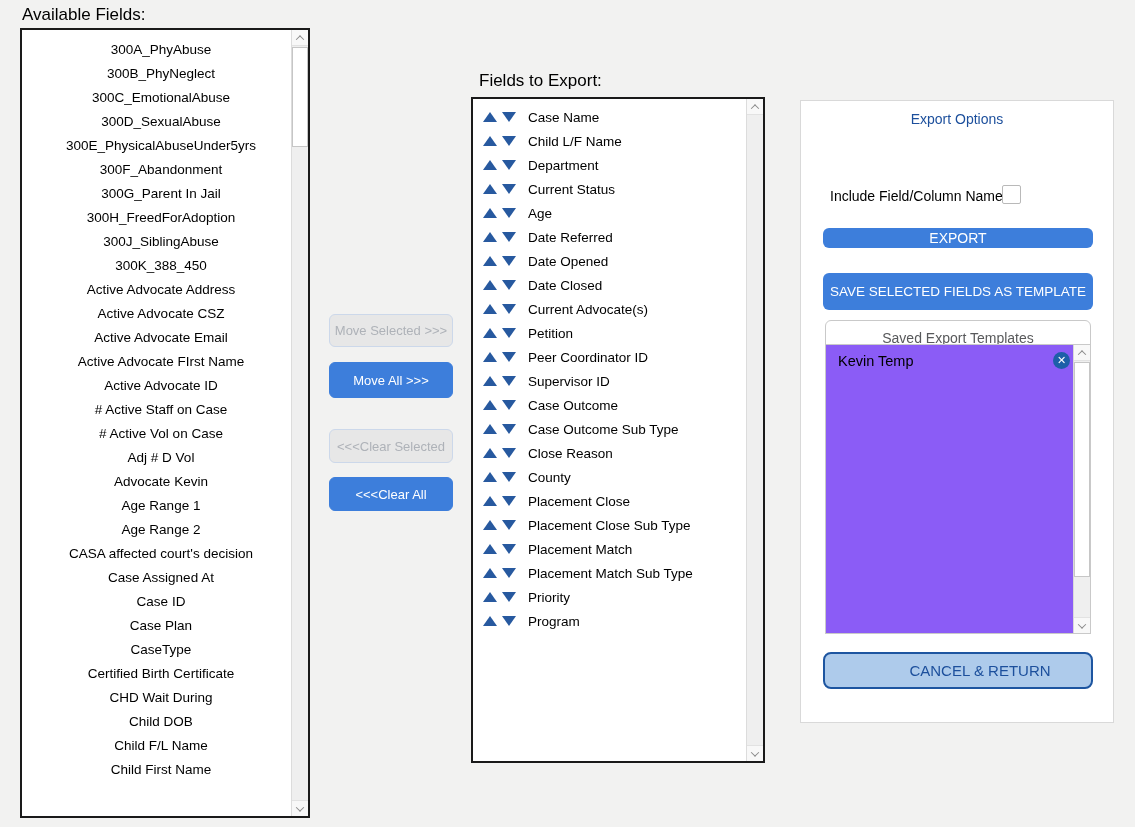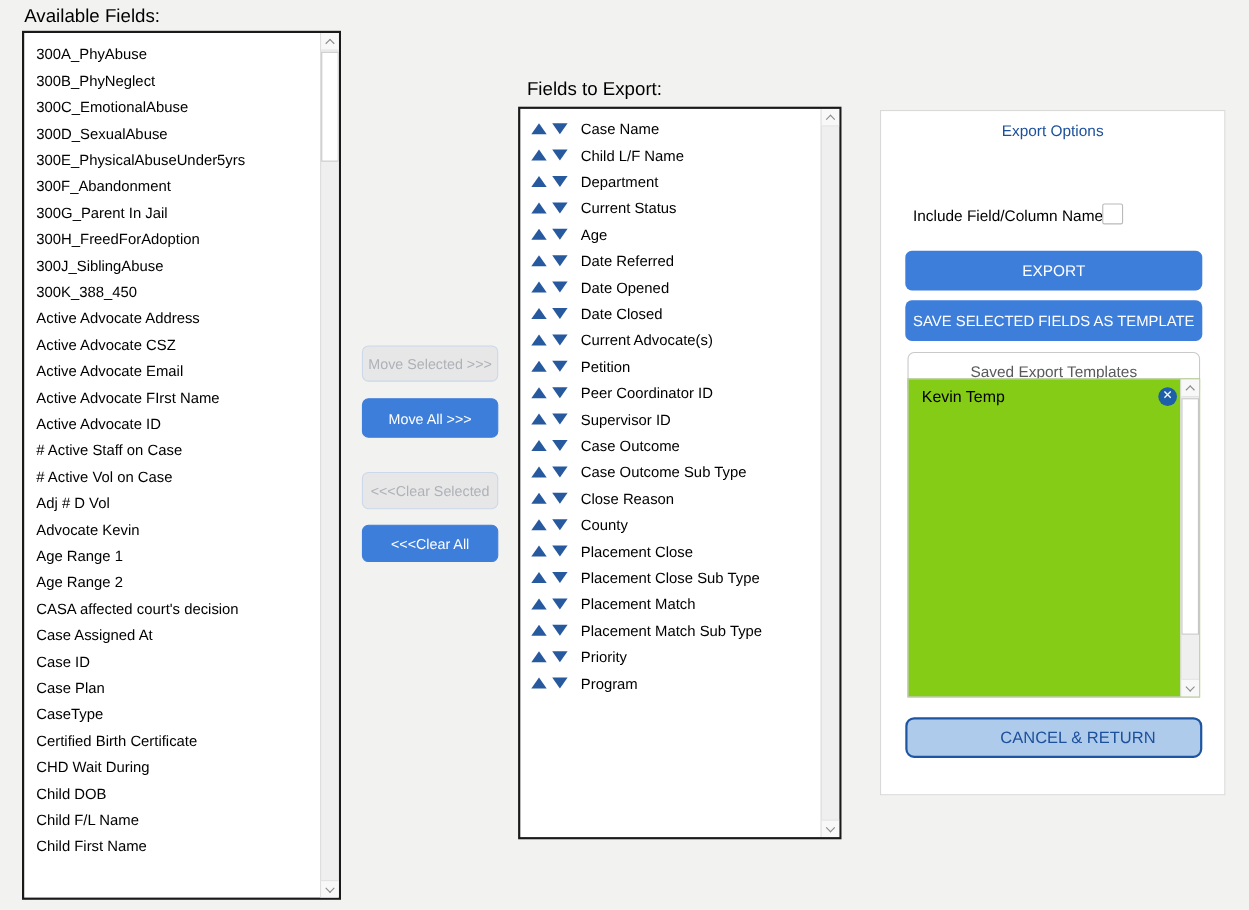--- a/index.html
+++ b/index.html
@@ -35,20 +35,21 @@
     overflow:hidden;
   }
   .list-inner{position:absolute;left:2px;top:2px;right:19px;bottom:2px;overflow:hidden;}
 
   
   .avail-item{
     height:24px;line-height:24px;
     padding-left:9px;
     font-size:13.5px;
     white-space:nowrap;
+    text-align:center;
   }
 
   
   .export-row{
     height:24px;
     display:flex;align-items:center;
     white-space:nowrap;
   }
   .tri-up{width:0;height:0;border-left:7px solid transparent;border-right:7px solid transparent;border-bottom:10px solid var(--navy);margin-left:8px;cursor:pointer;}
   .tri-down{width:0;height:0;border-left:7px solid transparent;border-right:7px solid transparent;border-top:10px solid var(--navy);margin-left:5px;cursor:pointer;}
@@ -91,21 +92,21 @@
   }
   .tmpl-header{
     left:825px;top:320px;width:266px;height:35px;
     background:#fff;border:1px solid var(--light-border);
     border-radius:6px 6px 0 0;
     display:flex;align-items:center;justify-content:center;
     font-size:14px;color:#58595b;
   }
   .tmpl-list{
     left:825px;top:344px;width:266px;height:290px;
-    background:#84cc16;border:1px solid var(--light-border);
+    background:#8b5cf6;border:1px solid var(--light-border);
   }
   .tmpl-row{
     display:flex;align-items:center;justify-content:space-between;
     padding:7px 3px 0 12px;
   }
   .tmpl-name{font-size:14.5px;cursor:pointer;}
   .del-icon{
     width:17px;height:17px;border-radius:50%;
     background:#1d5fa8;color:#fff;
     display:flex;align-items:center;justify-content:center;
@@ -351,21 +352,21 @@
   </div>
 </div>
 
 <div class="abs options-panel">
   <div class="abs panel-title" style="top:10px;">Export Options</div>
 </div>
 
 <div class="abs inc-label" style="left:830px;top:188px;">Include Field/Column Names:</div>
 <div class="abs checkbox" style="left:1002px;top:185px;"></div>
 
-<div class="abs panel-btn" style="top:228px;height:36px;font-size:14px;">EXPORT</div>
+<div class="abs panel-btn" style="top:228px;height:20px;font-size:14px;">EXPORT</div>
 <div class="abs panel-btn" style="top:273px;height:37px;font-size:13.5px;">SAVE SELECTED FIELDS AS TEMPLATE</div>
 
 <div class="abs tmpl-header">Saved Export Templates</div>
 
 <div class="abs tmpl-list">
   <div style="position:absolute;left:0;top:0;right:17px;bottom:0;overflow:hidden;">
   <div class="tmpl-row">
     <span class="tmpl-name">Kevin Temp</span>
     <span class="del-icon">✕</span>
   </div>

